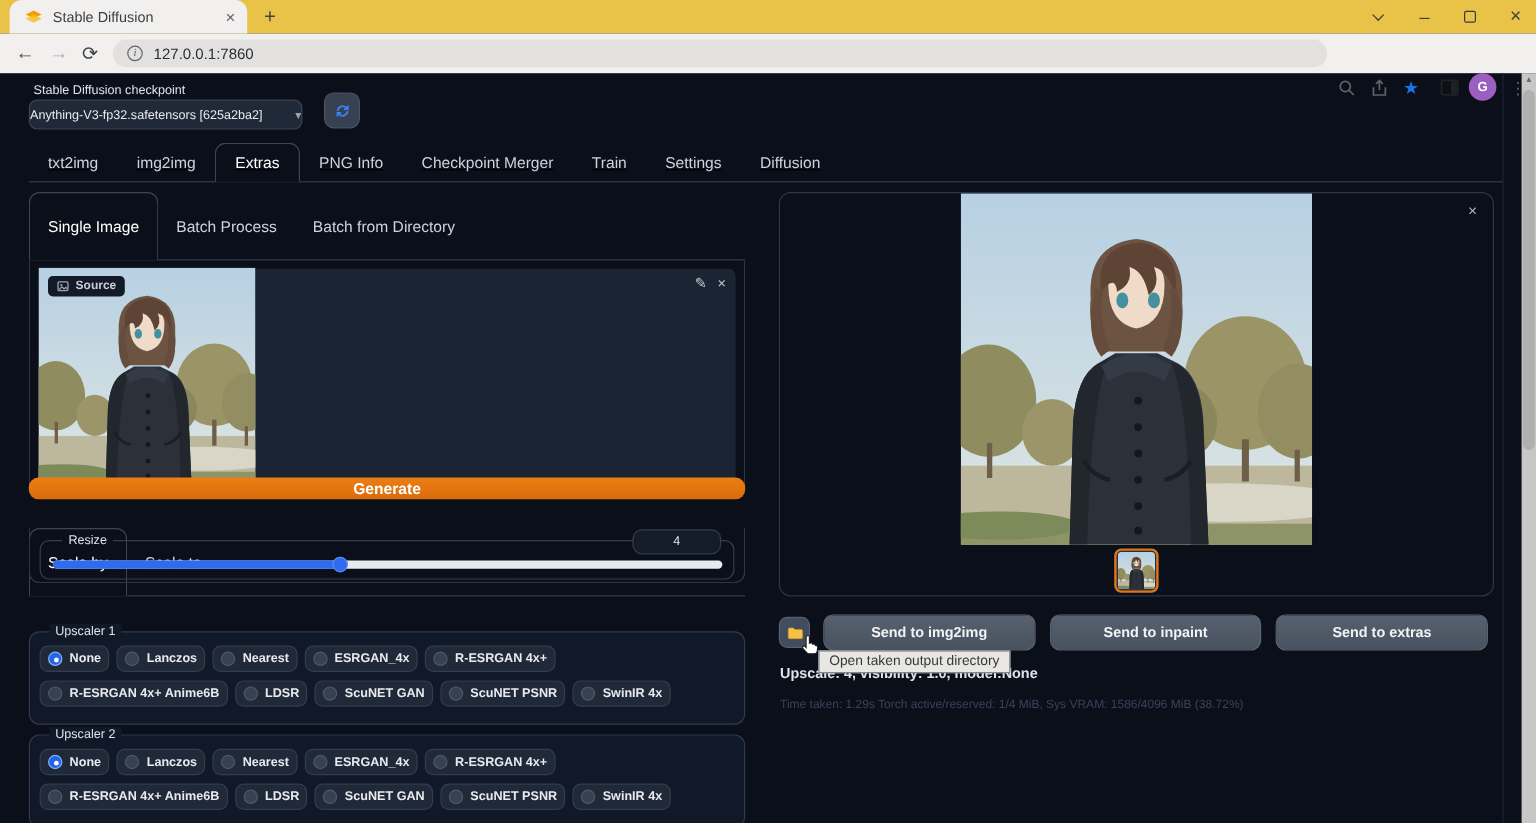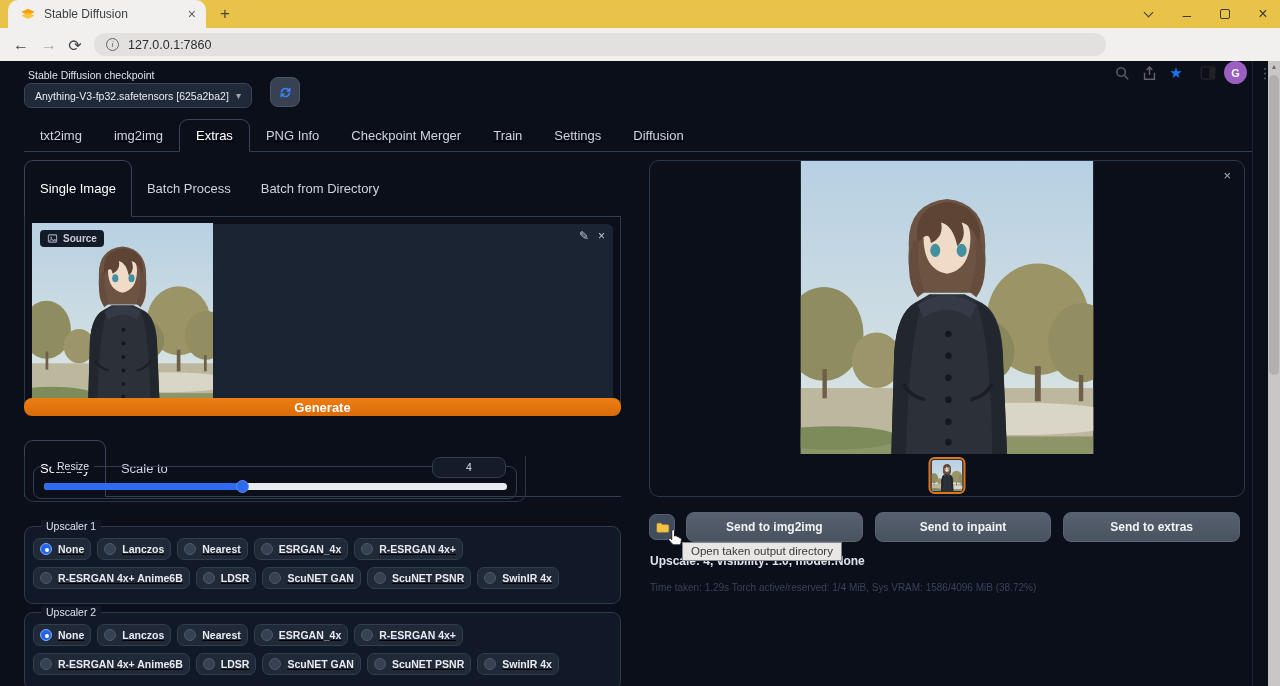--- a/index.html
+++ b/index.html
@@ -36,21 +36,21 @@
 
   
   .scrollbar { position:absolute; right:0; top:61px; width:12px; height:625px; background:#c9c7c5; }
   .scroll-arrow { position:absolute; top:2px; left:0; width:12px; text-align:center; font-size:7px; color:#6b6b6b; }
   .scroll-thumb { position:absolute; top:14px; left:1px; width:10px; height:300px; background:#b2b0ae; border-radius:5px; }
 
   
   .gr-label { font-size:10.5px; color:#dde2ea; }
   .ckpt-label { position:absolute; left:28px; top:69px; }
   .ckpt-box { position:absolute; left:24px; top:83px; width:228px; height:25px; background:#1f2937; border:1px solid #3b4557;
-              border-radius:7px; display:flex; align-items:center; padding:0 10px; gap:6px; }
+              border-radius:7px; display:flex; align-items:center; padding:0 0; gap:6px; }
   .ckpt-value { font-size:10.5px; color:#e8eaef; flex:1; white-space:nowrap; overflow:hidden; }
   .ckpt-chev { color:#9ca3af; font-size:10px; }
   .refresh-btn { position:absolute; left:270px; top:77px; width:30px; height:30px; background:#374151; border:1px solid #4b5563;
                  border-radius:8px; display:flex; align-items:center; justify-content:center; }
 
   .tabrow { display:flex; align-items:flex-end; border-bottom:1px solid #323d50; }
   .tab-item { padding:20px 15px; font-size:13px; color:#cdd3dc; white-space:nowrap; cursor:pointer; }
   .tab-item.active { border:1px solid #3b4557; border-bottom-color:#0b0f19; background:#0b0f19; color:#fff;
                      border-radius:9px 9px 0 0; margin-bottom:-1px; }
   .main-tabs { position:absolute; left:24px; top:119px; width:1229px;text-decoration:underline; }
@@ -66,34 +66,34 @@
                   display:flex; align-items:center; gap:5px; padding:0 7px; }
   .source-badge span { font-size:10px; color:#c7cdd8; font-weight:bold; }
   .img-tools { position:absolute; right:8px; top:5px; display:flex; gap:9px; color:#c3c9d4; font-size:12px; }
   .img-tools div { cursor:pointer; }
 
   .generate-btn { position:absolute; left:24px; top:398px; width:597px; height:18px; border:none; border-radius:8px;
                   background:linear-gradient(180deg,#ec7e14,#d96c09); color:#fff; font-weight:bold; font-size:13px;
                   font-family:"Liberation Sans",sans-serif; cursor:pointer; }
 
   .scale-tabs { position:absolute; left:24px; top:440px; width:597px; }
-  .scale-panel { position:absolute; left:24px; top:456px; width:502px; height:46px; }
+  .scale-panel { position:absolute; left:24px; top:440px; width:597px; height:46px; }
   .resize-block { position:absolute; left:8px; right:8px; top:10px; height:33px; border:1px solid #323d50; border-radius:8px; }
   .resize-label { position:absolute; left:18px; top:-7px; background:#0b0f19; padding:0 5px; }
   .resize-value { position:absolute; right:10px; top:-10px; width:74px; height:21px; background:#141c2a; border:1px solid #323d50;
                   border-radius:8px; color:#dde2ea; font-size:10.5px; text-align:center; line-height:19px; }
   .slider-track { position:absolute; left:10px; right:9px; top:16px; height:7px; background:#e7eaee; border-radius:4px; }
   .slider-fill { position:absolute; left:0; top:0; height:7px; background:#2e6bf0; border-radius:4px 0 0 4px; }
   .slider-thumb { position:absolute; top:-3px; width:13px; height:13px; margin-left:-7px; background:#2e6bf0;
                   border:1px solid #5b8cf5; border-radius:50%; cursor:pointer; }
 
   .upscaler-block { position:absolute; left:24px; width:597px; height:78px; background:#111827; border:1px solid #2f3a4e;
                     border-radius:9px; padding:11px 8px 8px; }
   .upscaler-label { position:absolute; left:16px; top:-7px; background:#111827; padding:0 5px; }
-  .chips { display:flex; flex-wrap:wrap; gap:7px 6px;text-decoration:underline; }
+  .chips { display:flex; flex-wrap:wrap; gap:7px 6px; }
   .chip { display:flex; align-items:center; gap:6px; background:#1f2937; border:1px solid #323d50; border-radius:7px;
           padding:4px 6px; cursor:pointer; white-space:nowrap; }
   .chip .dot { position:relative; width:12px; height:12px; border-radius:50%; background:#374151; border:1px solid #4d586b; }
   .chip.active .dot { background:#2563eb; border-color:#7fb0f7; }
   .chip.active .dot::after { content:''; position:absolute; left:3.5px; top:3.5px; width:4px; height:4px; border-radius:50%; background:#fff; }
   .chip span[data-item-text] { font-size:10.5px; font-weight:bold; color:#e8eaef; }
 
   
   .gallery { position:absolute; left:649px; top:160px; width:596px; height:337px; border:1px solid #2b364a; border-radius:10px; }
   .gallery-img { position:absolute; left:50%; top:0; transform:translateX(-50%); }

